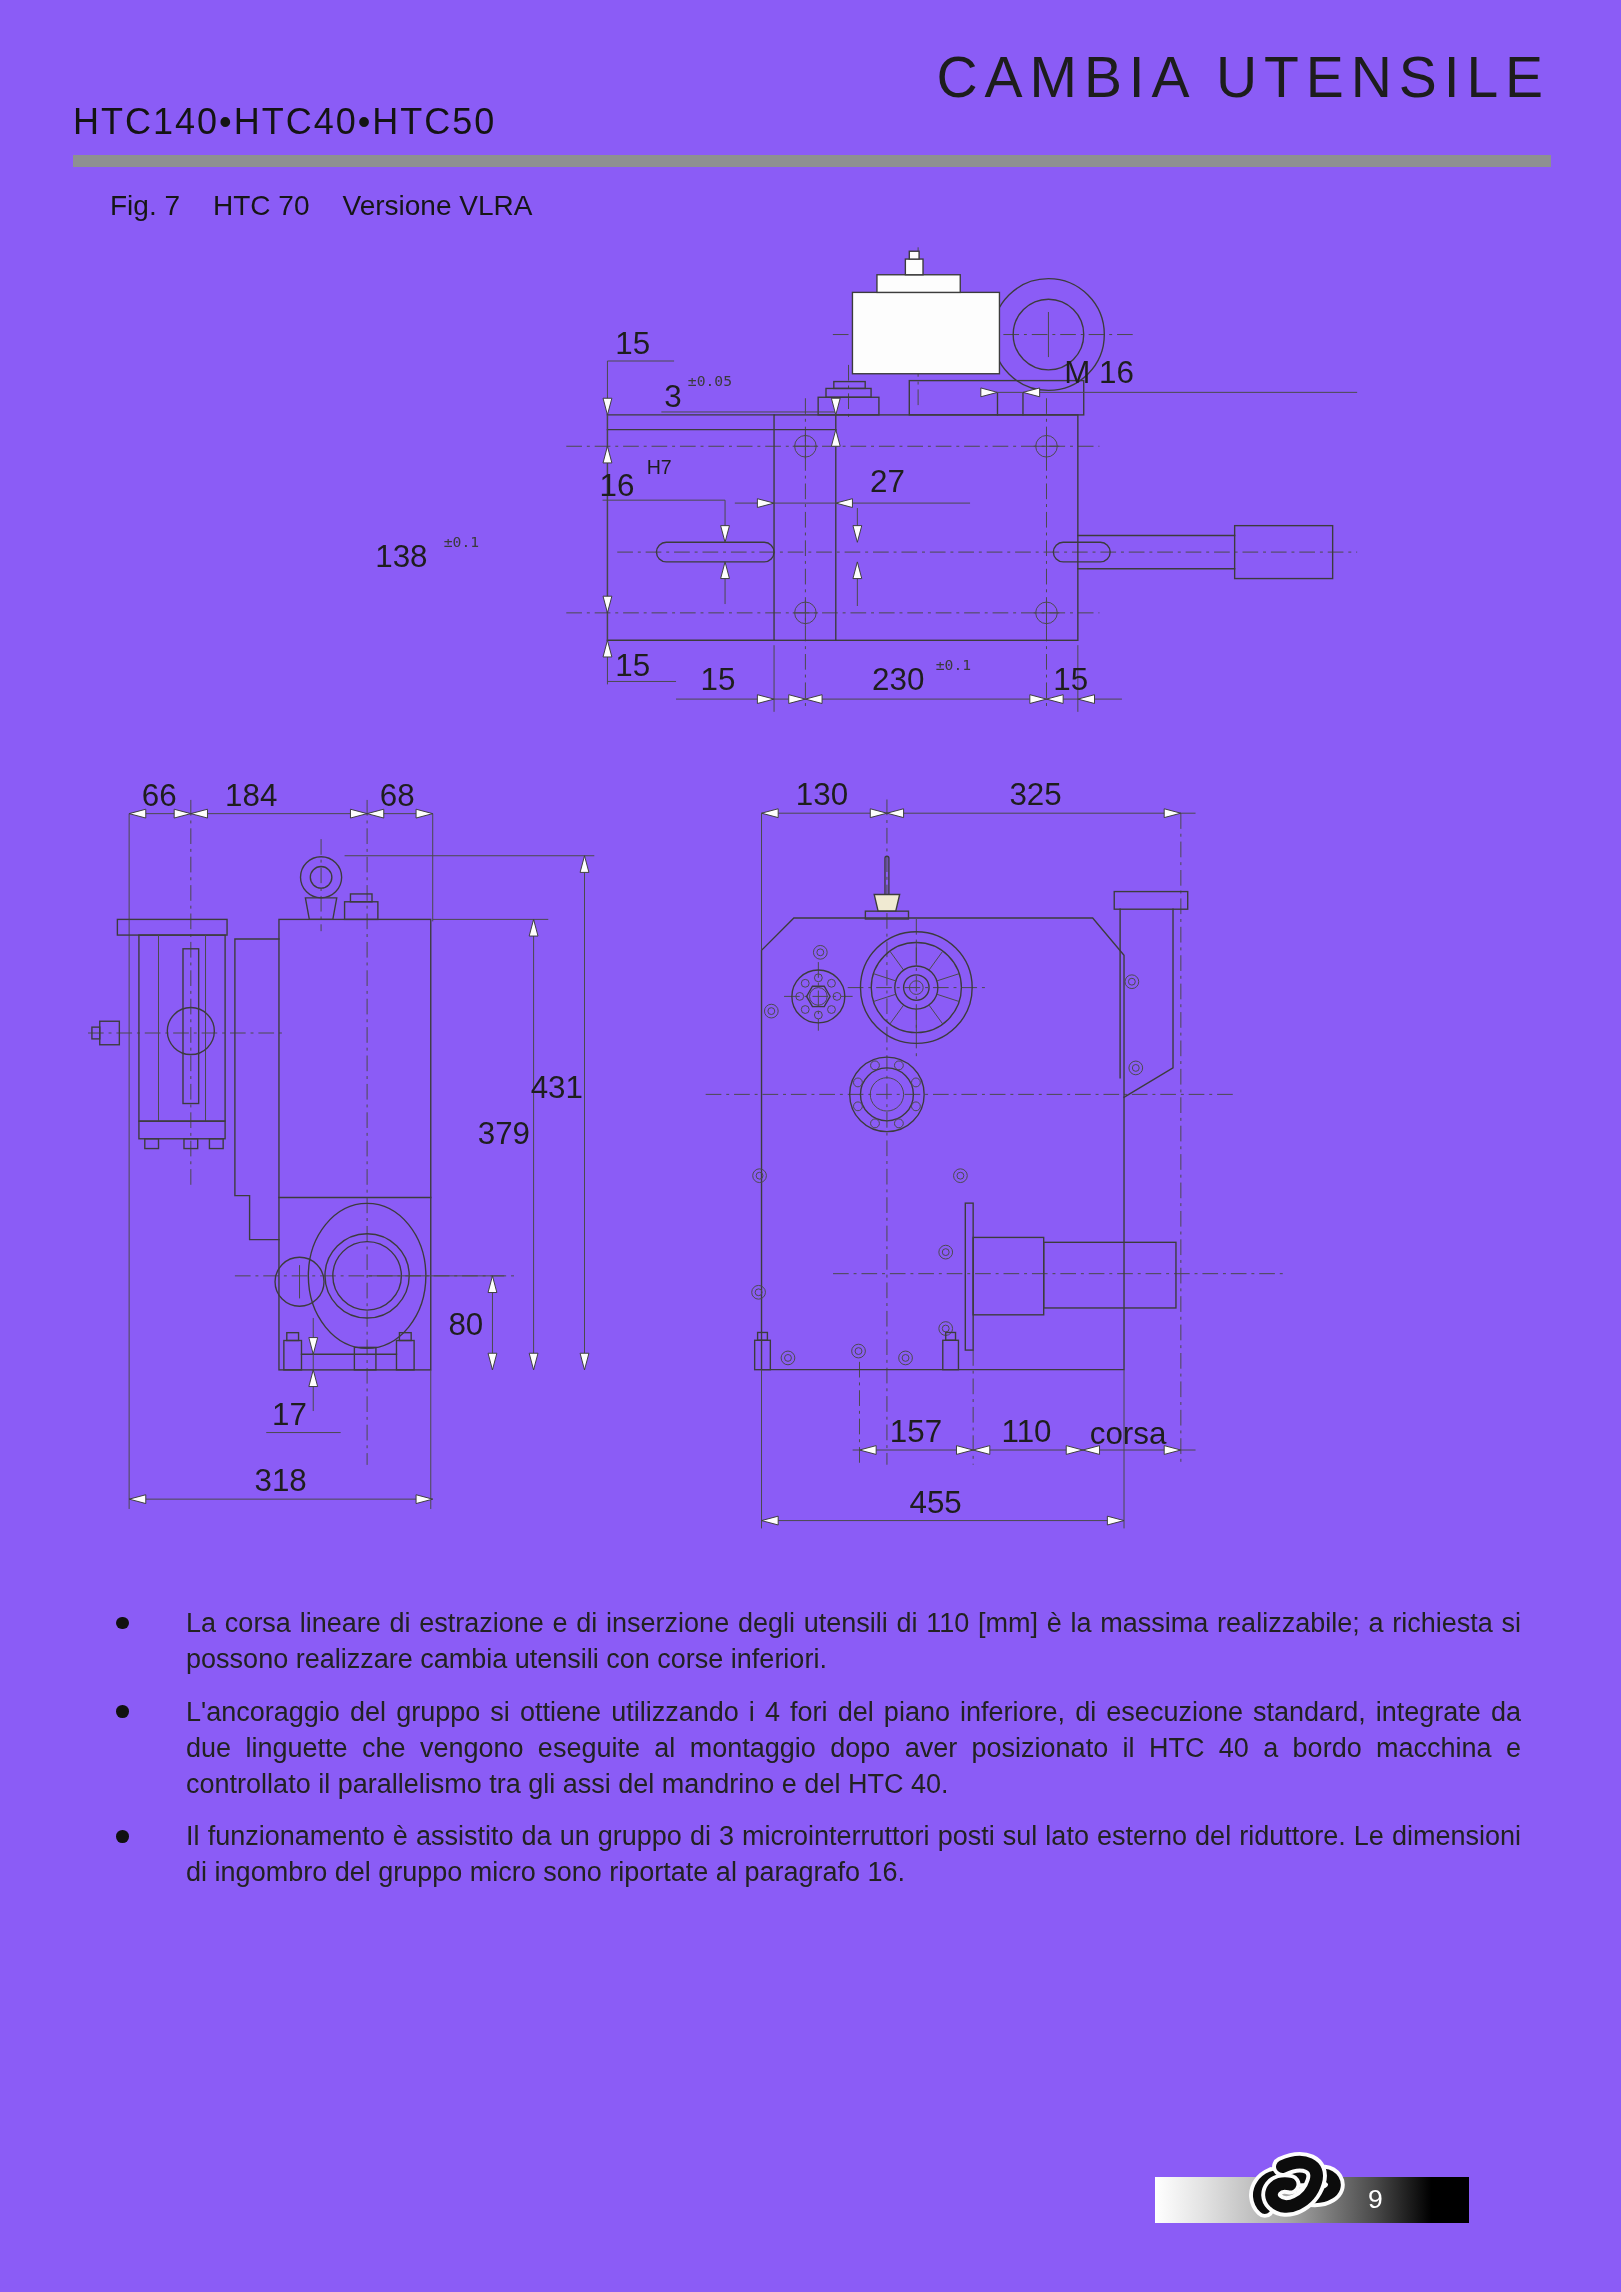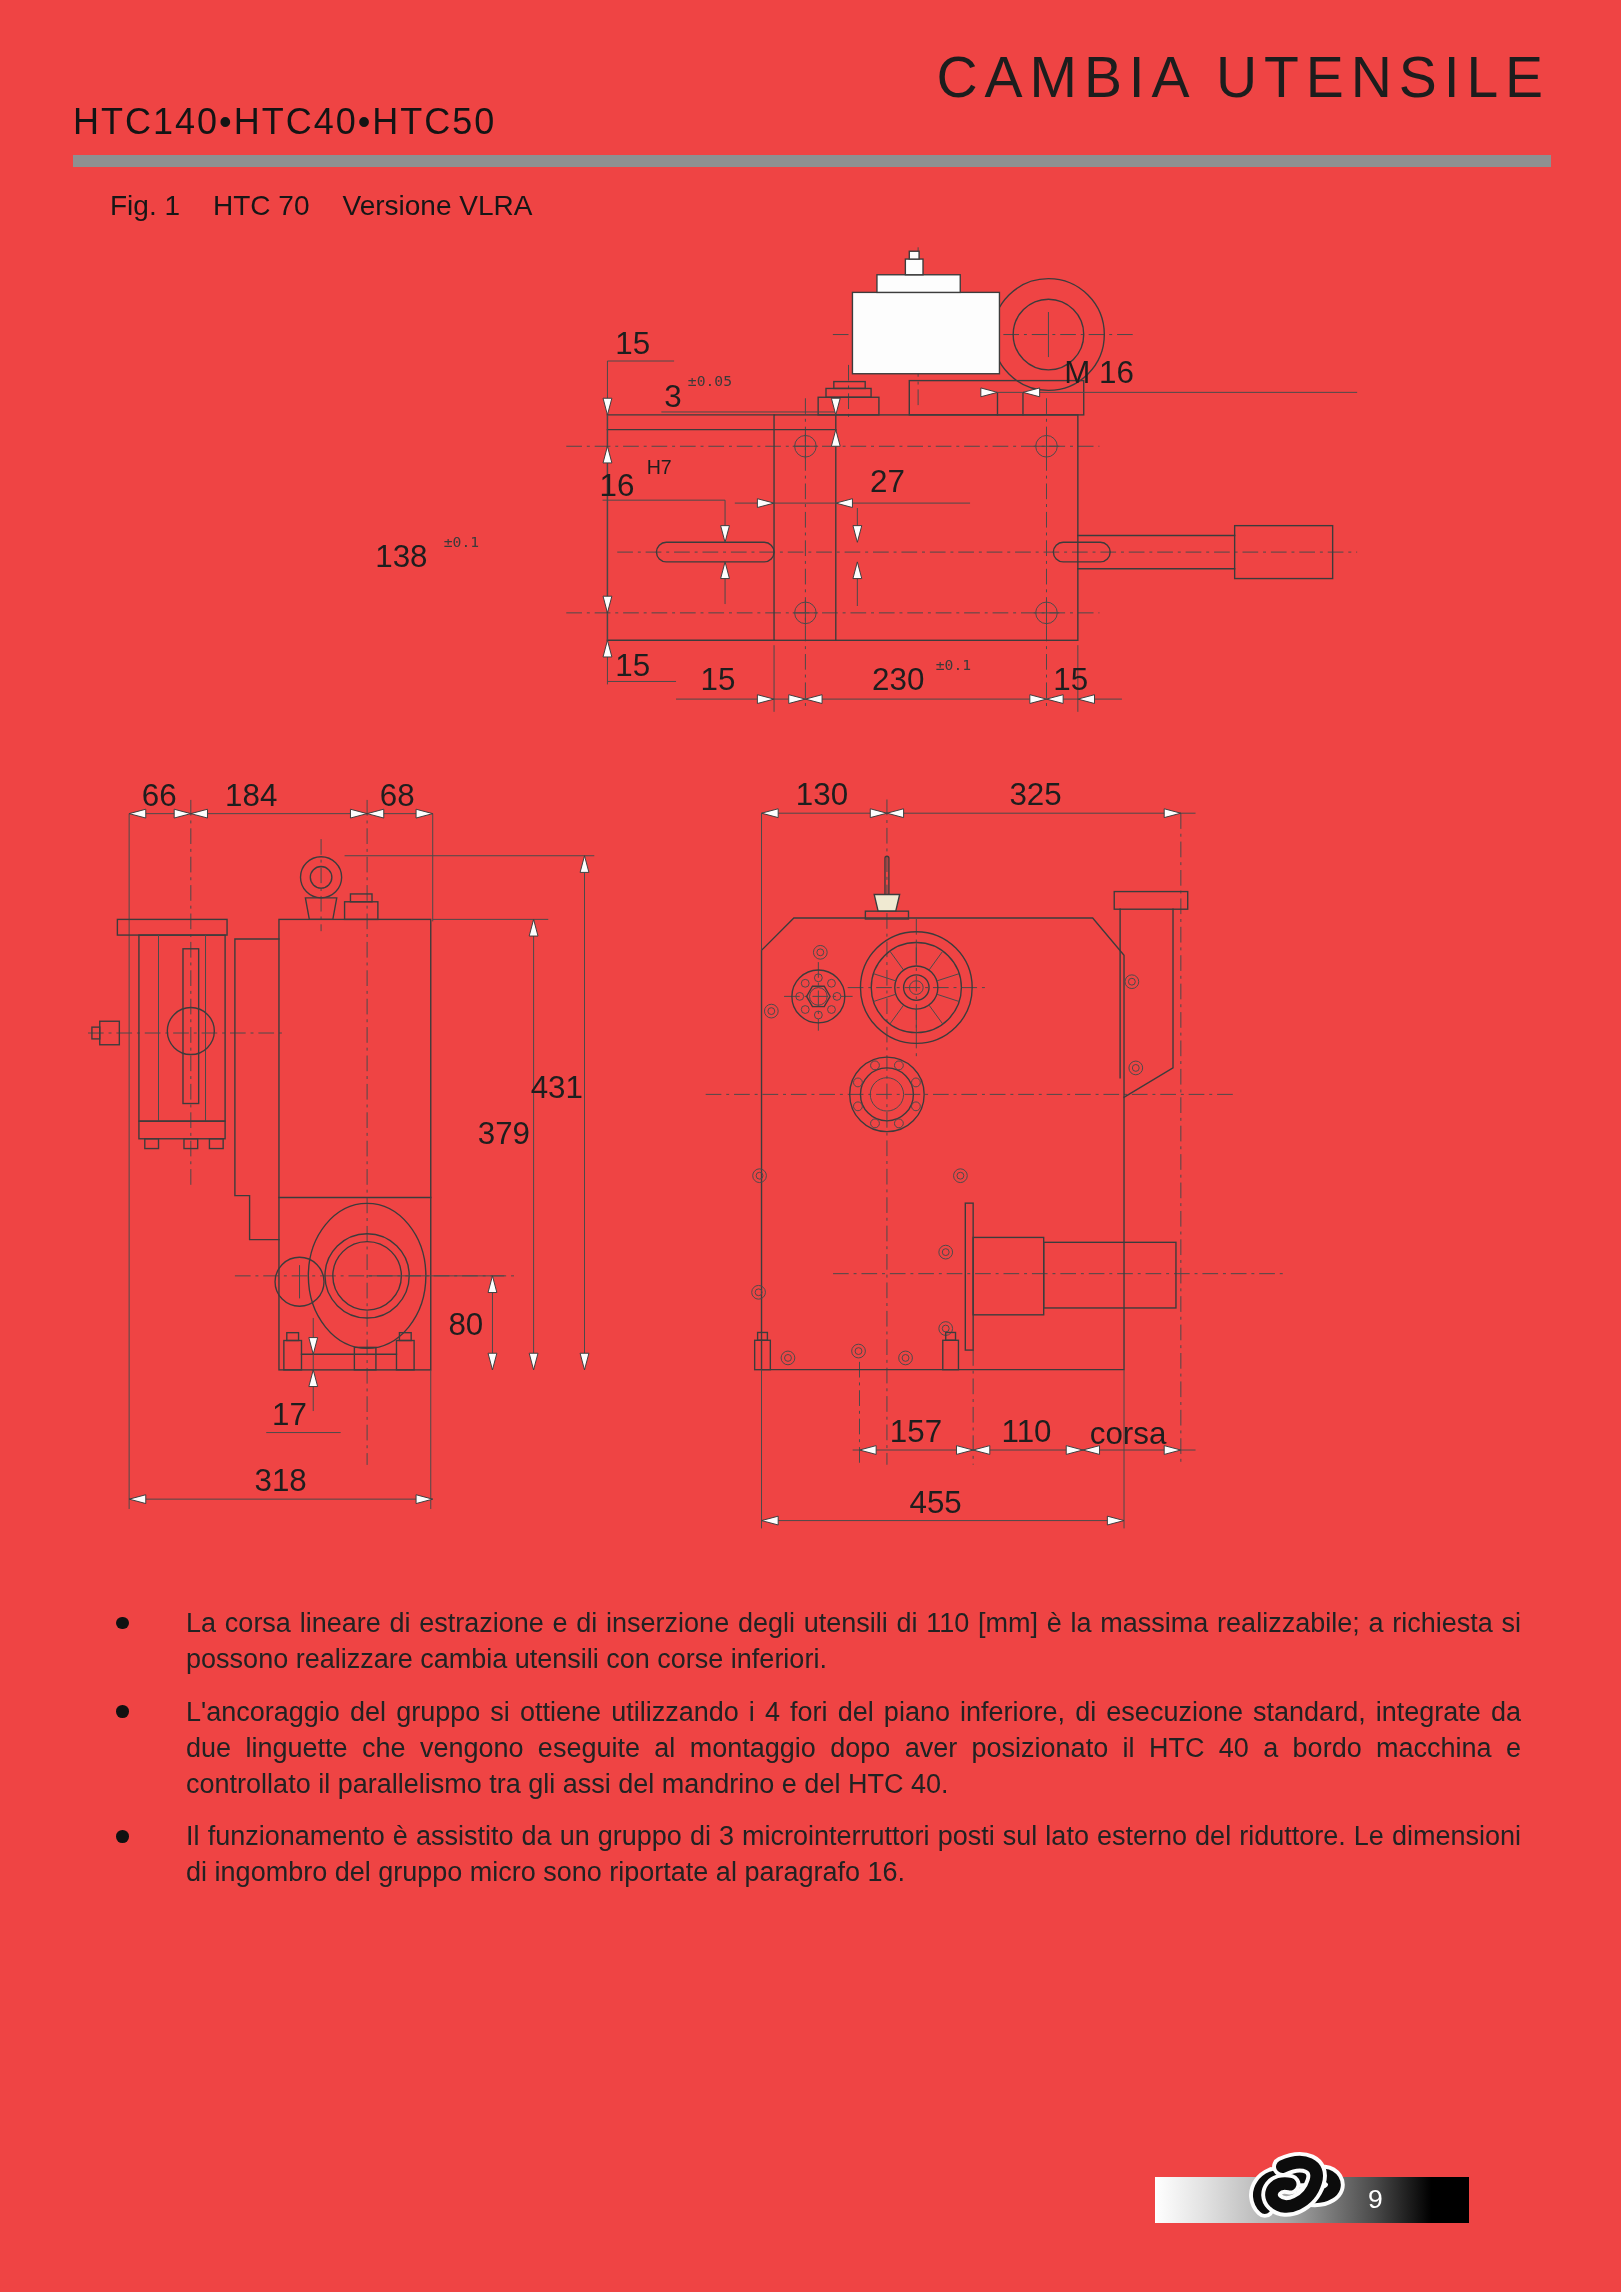--- a/index.html
+++ b/index.html
@@ -1,18 +1,18 @@
 <!DOCTYPE html>
 <html><head>
 <meta charset="utf-8">
 <style>
   html,body{margin:0;padding:0;background:#e8e8e8;}
   #page{
     position:relative; width:1621px; height:2293px; margin:0 auto;
-    background:#ef4444; overflow:hidden;
+    background:#8b5cf6; overflow:hidden;
     font-family:"Liberation Sans", sans-serif; color:#1c1c1c;
   }
   
   #models{
     position:absolute; left:73px; top:101px;
     font-size:36px; letter-spacing:2px; color:#141414;
   }
   #doctitle{
     position:absolute; right:71px; top:44px;
     font-size:57px; letter-spacing:6.9px; color:#1d1d1d; font-weight:400;
@@ -64,21 +64,21 @@
 </style>
 </head>
 <body>
 
 <div id="page">
 
   <div id="models">HTC140•HTC40•HTC50</div>
   <div id="doctitle">CAMBIA UTENSILE</div>
   <div id="headrule"></div>
   <div id="figcaption">
-    <span>Fig. 1</span><span>HTC 70</span><span>Versione VLRA</span>
+    <span>Fig. 7</span><span>HTC 70</span><span>Versione VLRA</span>
   </div>
 
   <svg id="topview" style="left:323px; top:165px;" width="1054" height="588" viewBox="0 0 1075 600">
     <defs>
       <path id="ah1" class="ah" d="M0,0 L17,4.5 L17,-4.5 Z"></path>
     </defs>
 
     <path class="cl" d="M248,287 H792"></path>
     <path class="cl" d="M248,457 H792"></path>
     <path class="cl" d="M300,395 H1055"></path>

